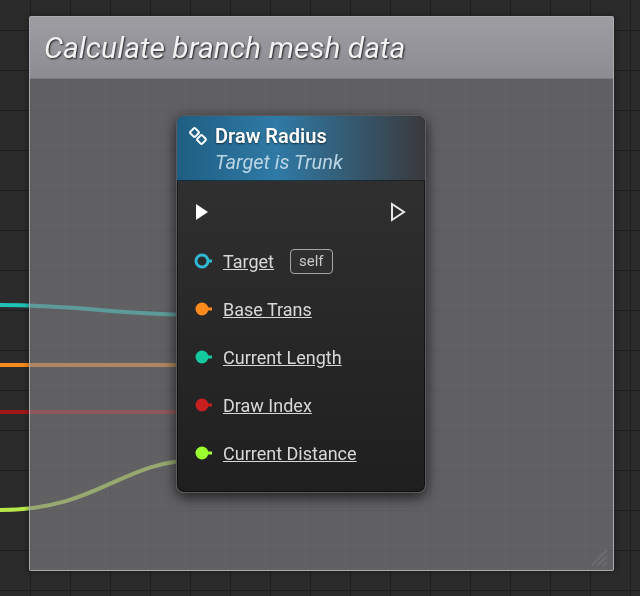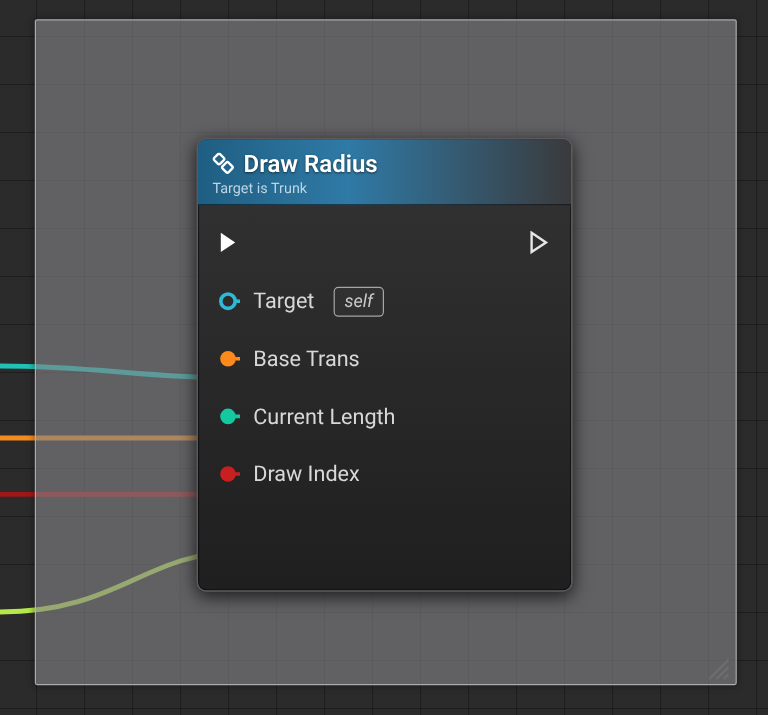--- a/index.html
+++ b/index.html
@@ -42,63 +42,62 @@
     background: linear-gradient(#9d9da2, #8c8c93);
   }
   .group-resize {
     position: absolute; right: 4px; bottom: 2px;
     width: 22px; height: 22px;
   }
 
   
   .node {
     position: absolute;
-    left: 164px; top: 115px;
-    width: 313px; height: 378px;
+    left: 176px; top: 115px;
+    width: 250px; height: 378px;
     background: linear-gradient(#333334, #1f1f20);
     border: 1px solid #5a5a5c;
     border-radius: 8px;
     box-shadow: 0 4px 14px rgba(0,0,0,0.7), inset 0 0 0 1px rgba(0,0,0,0.5);
     overflow: hidden;
   }
   .node-header {
     padding: 8px 12px 6px 12px;
     background: linear-gradient(90deg, #1f5e82 0%, #2f7aa6 40%, #3a3a3c 100%);
     border-bottom: 1px solid rgba(0,0,0,0.5);
   }
   .node-header .title-row {
     display: flex; align-items: center; gap: 8px;
   }
   .node-header .fn-icon { width: 18px; height: 18px; flex: 0 0 auto; }
   .node-title { color: #fff; font-size: 20px; font-weight: 600; text-shadow: 0 1px 2px rgba(0,0,0,0.6); }
-  .node-subtitle { color: #bcd5e4; font-size: 12px; margin-top: 2px; }
+  .node-subtitle { color: #bcd5e4; font-size: 20px; font-style: italic; margin-left: 26px; margin-top: 2px; }
 
   .node-body { padding: 14px 16px 10px 16px; }
   .exec-row {
     display: flex; justify-content: space-between; align-items: center;
     height: 34px; margin-bottom: 8px;
   }
   .exec-pin { width: 20px; height: 20px; }
 
   .pin-row {
     display: flex; align-items: center; gap: 10px;
     height: 48px;
   }
   .pin-circle {
     width: 20px; height: 20px; flex: 0 0 auto;
   }
-  .pin-label { color: #d8d8d8; font-size: 18px; }
+  .pin-label { color: #d8d8d8; font-size: 18px; text-decoration: underline; }
   .self-pill {
     display: inline-flex; align-items: center; justify-content: center;
     border: 1px solid #a5a5a7; border-radius: 4px;
     color: #c9c9c9; font-size: 15px;
     padding: 2px 8px 3px 8px;
     margin-left: 6px;
     background: rgba(255,255,255,0.02);
-    font-style: italic;
   }
 
   
   .wire {
     position: absolute;
     pointer-events: none;
   }
 </style>
 </head>
 <body>
@@ -112,20 +111,21 @@
   <path d="M0,10 C80,10 120,10 200,10" stroke="#f58b1e" stroke-width="4" fill="none"></path>
 </svg>
 <svg class="wire" style="left:0;top:402px" width="200" height="30">
   <path d="M0,10 C80,10 120,10 200,10" stroke="#a11717" stroke-width="4" fill="none"></path>
 </svg>
 <svg class="wire" style="left:0;top:450px" width="200" height="70">
   <path d="M0,60 C100,60 120,10 200,10" stroke="#b7e84a" stroke-width="4" fill="none"></path>
 </svg>
 
 <div class="group-box">
+  <div class="group-title">Calculate branch mesh data</div>
   <svg class="group-resize" viewBox="0 0 22 22">
     <line x1="4" y1="20" x2="20" y2="4" stroke="#6d6d70" stroke-width="2"></line>
     <line x1="10" y1="20" x2="20" y2="10" stroke="#6d6d70" stroke-width="2"></line>
     <line x1="16" y1="20" x2="20" y2="16" stroke="#6d6d70" stroke-width="2"></line>
   </svg>
 </div>
 
 <div class="node">
   <div class="node-header">
     <div class="title-row">
@@ -174,14 +174,21 @@
     </div>
 
     <div class="pin-row">
       <svg class="pin-circle" viewBox="0 0 20 20">
         <circle cx="9" cy="10" r="6.5" fill="#c82020"></circle>
         <path d="M15 10 L19 10" stroke="#c82020" stroke-width="3"></path>
       </svg>
       <span class="pin-label">Draw Index</span>
     </div>
 
+    <div class="pin-row">
+      <svg class="pin-circle" viewBox="0 0 20 20">
+        <circle cx="9" cy="10" r="6.5" fill="#9cff2e"></circle>
+        <path d="M15 10 L19 10" stroke="#9cff2e" stroke-width="3"></path>
+      </svg>
+      <span class="pin-label">Current Distance</span>
+    </div>
   </div>
 </div>
 
 </body></html>

